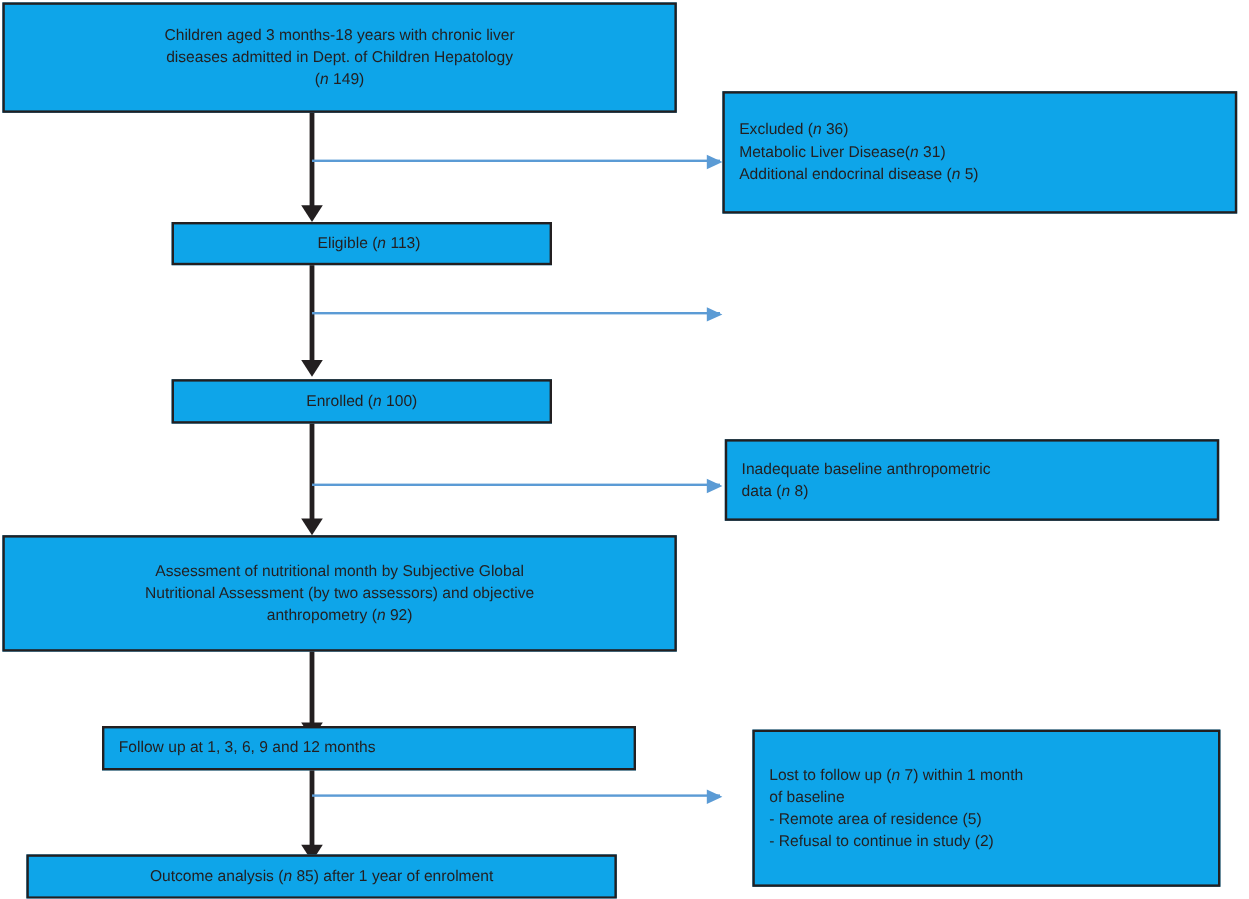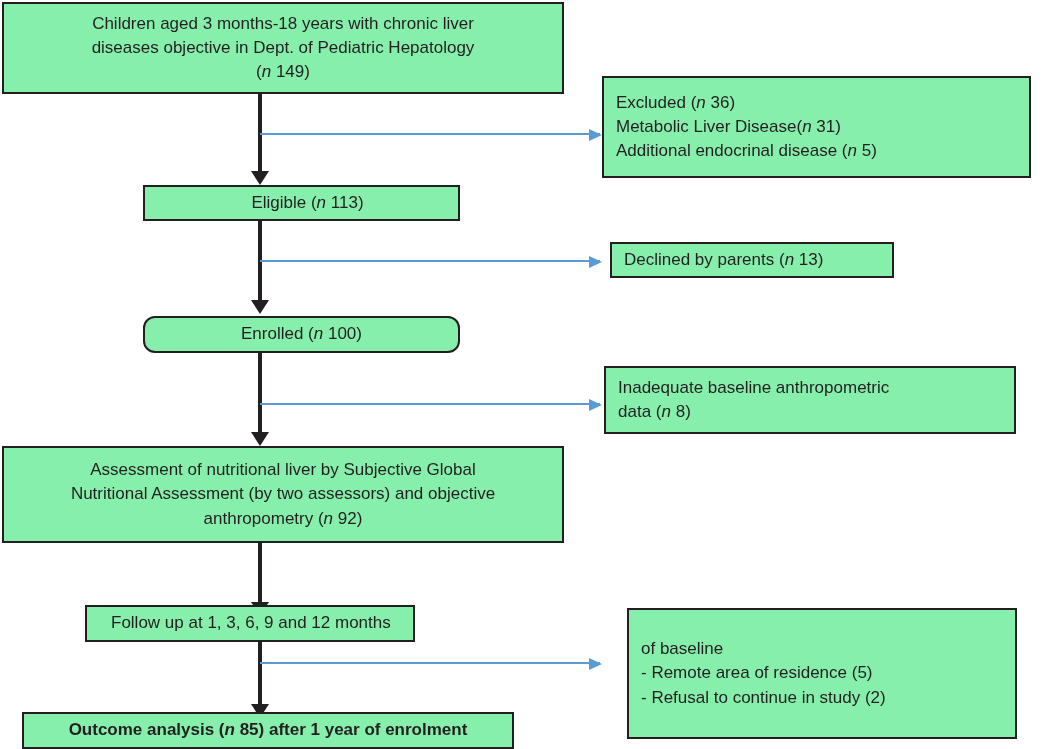--- a/index.html
+++ b/index.html
@@ -16,22 +16,22 @@
     position: relative;
     width: 1041px;
     height: 749px;
     background: #ffffff;
     overflow: hidden;
   }
   .node {
     position: absolute;
     box-sizing: border-box;
     border: 2px solid #231f20;
-    background: #86efac;
-    font-size: 17px;
+    background: #0ea5e9;
+    font-size: 13px;
     line-height: 1.42;
     color: #231f20;
     display: flex;
     flex-direction: column;
     justify-content: center;
   }
   .node.center {
     text-align: center;
     align-items: center;
   }
@@ -91,21 +91,21 @@
   }
 </style>
 </head>
 <body>
 
 <div id="flow-root">
 
   <div class="node center" style="left:2px; top:2px; width:562px; height:92px;">
     <div class="inner">
       <span class="line">Children aged 3 months-18 years  with chronic liver</span>
-      <span class="line">diseases objective in Dept. of Pediatric Hepatology</span>
+      <span class="line">diseases admitted in Dept. of Children Hepatology</span>
       <span class="line">(<span class="nv">n</span> 149)</span>
     </div>
   </div>
 
   <div class="node left" style="left:602px; top:76px; width:429px; height:102px;">
     <div class="inner">
       <span class="line">Excluded (<span class="nv">n</span> 36)</span>
       <span class="line">Metabolic  Liver Disease(<span class="nv">n</span> 31)</span>
       <span class="line">Additional endocrinal disease (<span class="nv">n</span> 5)</span>
     </div>
@@ -118,70 +118,66 @@
   <div class="node center" style="left:143px; top:185px; width:317px; height:36px;padding-left:12px;">
     <div class="inner">
       <span class="line">Eligible (<span class="nv">n</span> 113)</span>
     </div>
   </div>
 
   <div class="v-arrow" style="left:258px; top:221px; height:80px;"></div>
 
   <div class="h-arrow" style="left:260px; top:260px; width:340px;"></div>
 
-  <div class="node left" style="left:610px; top:242px; width:284px; height:36px;">
-    <div class="inner">
-      <span class="line">Declined by parents (<span class="nv">n</span> 13)</span>
-    </div>
-  </div>
 
-  <div class="node center" style="left:143px; top:316px; width:317px; height:37px;border-radius:12px;">
+  <div class="node center" style="left:143px; top:316px; width:317px; height:37px;">
     <div class="inner">
       <span class="line">Enrolled (<span class="nv">n</span> 100)</span>
     </div>
   </div>
 
   <div class="v-arrow" style="left:258px; top:353px; height:80px;"></div>
 
   <div class="h-arrow" style="left:260px; top:403px; width:340px;"></div>
 
   <div class="node left" style="left:604px; top:366px; width:412px; height:68px;align-items:center;">
     <div class="inner">
       <span class="line">Inadequate baseline anthropometric</span>
       <span class="line">data (<span class="nv">n</span> 8)</span>
     </div>
   </div>
 
   <div class="node center" style="left:2px; top:446px; width:562px; height:97px;">
     <div class="inner">
-      <span class="line">Assessment of nutritional liver by Subjective Global</span>
+      <span class="line">Assessment of nutritional month by Subjective Global</span>
       <span class="line">Nutritional Assessment (by two assessors) and objective</span>
       <span class="line">anthropometry (<span class="nv">n</span> 92)</span>
     </div>
   </div>
 
   <div class="v-arrow" style="left:258px; top:543px; height:60px;"></div>
 
-  <div class="node left" style="left:85px; top:605px; width:330px; height:37px;padding-left:12px;">
+  <div class="node left" style="left:85px; top:605px; width:445px; height:37px;">
     <div class="inner">
       <span class="line">Follow up at 1, 3, 6, 9 and 12 months</span>
     </div>
   </div>
 
   <div class="v-arrow" style="left:258px; top:642px; height:63px;"></div>
 
   <div class="h-arrow" style="left:260px; top:662px; width:340px;"></div>
 
   <div class="node left" style="left:627px; top:608px; width:390px; height:131px;">
     <div class="inner">
+      <span class="line">Lost to follow up (<span class="nv">n</span> 7) within 1 month</span>
       <span class="line">of baseline</span>
       <span class="line"> - Remote area of residence (5)</span>
       <span class="line"> - Refusal to continue in study (2)</span>
     </div>
   </div>
 
-  <div class="node center" style="left:22px; top:712px; width:492px; height:37px;font-weight:bold;">
+  <div class="node center" style="left:22px; top:712px; width:492px; height:37px;">
     <div class="inner">
       <span class="line">Outcome analysis (<span class="nv">n</span> 85) after 1 year of enrolment</span>
     </div>
   </div>
 
 </div>
 
 </body></html>

